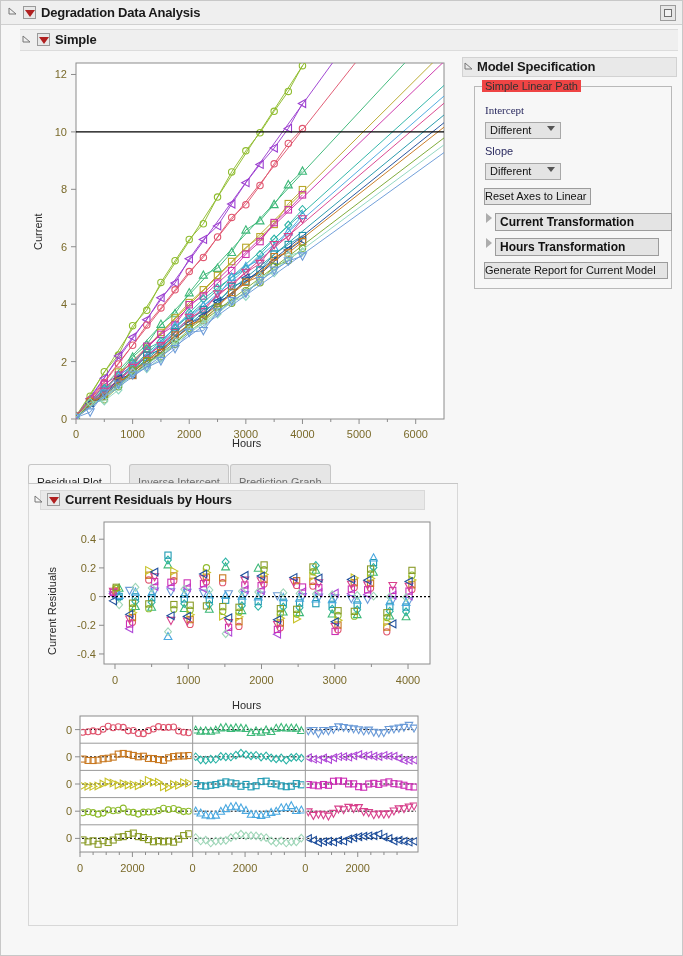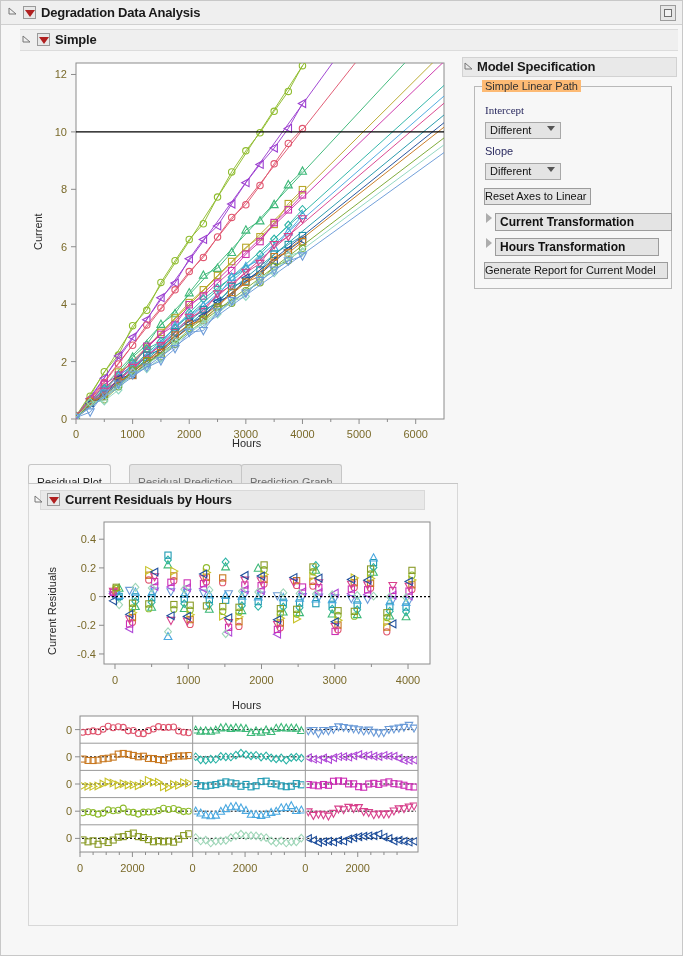--- a/index.html
+++ b/index.html
@@ -27,21 +27,21 @@
     border:1px solid #6f6f6f;background:#f2f2f2;box-sizing:border-box;}
 
   .overlay-bar{position:absolute;left:20px;top:29px;width:658px;height:22px;background:#efefef;
     border:1px solid #dcdcdc;border-left:none;border-right:none;box-sizing:border-box;}
 
   
   .ms-header{position:absolute;left:462px;top:57px;width:215px;height:20px;background:#e9e9e9;
     border:1px solid #d2d2d2;box-sizing:border-box;}
   .ms-group{position:absolute;left:474px;top:86px;width:198px;height:203px;
     border:1px solid #b9b9b9;box-sizing:border-box;background:transparent;}
-  .ms-legend{position:absolute;left:482px;top:80px;background:#fdba74;padding:0 3px;font-size:11px;color:#333;}
+  .ms-legend{position:absolute;left:482px;top:80px;background:#ef4444;padding:0 3px;font-size:11px;color:#333;}
   .fld-label{position:absolute;font-size:11px;color:#2b2b60;}
   .combo{position:absolute;width:76px;height:17px;background:#e4e4e4;border:1px solid #a8a8a8;
     box-sizing:border-box;font-size:11px;line-height:15px;padding-left:4px;color:#111;}
   .combo .cv{display:inline-block;}
   .combo .chev{position:absolute;right:5px;top:3px;width:0;height:0;
     border-left:4px solid transparent;border-right:4px solid transparent;border-top:5px solid #555;}
   .btn{position:absolute;background:#e4e4e4;border:1px solid #9c9c9c;box-sizing:border-box;
     font-size:11px;color:#111;text-align:left;line-height:15px;height:17px;}
   .sub-hdr{position:absolute;height:18px;background:#e4e4e4;border:1px solid #9c9c9c;box-sizing:border-box;
     font-size:12px;font-weight:bold;line-height:16px;padding-left:4px;color:#111;}
@@ -456,22 +456,22 @@
 <span class="sub-arrow" style="left:486px;top:213px;"></span>
 <div class="sub-hdr" style="left:495px;top:213px;width:177px;">Current Transformation</div>
 
 <span class="sub-arrow" style="left:486px;top:238px;"></span>
 <div class="sub-hdr" style="left:495px;top:238px;width:164px;">Hours Transformation</div>
 
 <div class="btn" style="left:484px;top:262px;width:184px;">Generate Report for Current Model</div>
 
 <div class="tabstrip">
   <div class="tab active" style="left:0;">Residual Plot</div>
-  <div class="tab inactive" style="left:101px;">Residual Prediction</div>
-  <div class="tab inactive" style="left:213px;text-decoration:underline;">Prediction Graph</div>
+  <div class="tab inactive" style="left:101px;">Inverse Intercept</div>
+  <div class="tab inactive" style="left:202px;text-decoration:underline;">Prediction Graph</div>
 </div>
 <div class="tabline"></div>
 
 <div class="resid-panel"></div>
 <div class="resid-hdr"></div>
 <div style="position:absolute;left:34px;top:494px;">
   <svg width="10" height="10" viewBox="0 0 10 10">
       <path d="M1 8 L1 2 L8 8 Z" fill="none" stroke="#777" stroke-width="1"></path>
     </svg>
 </div>

